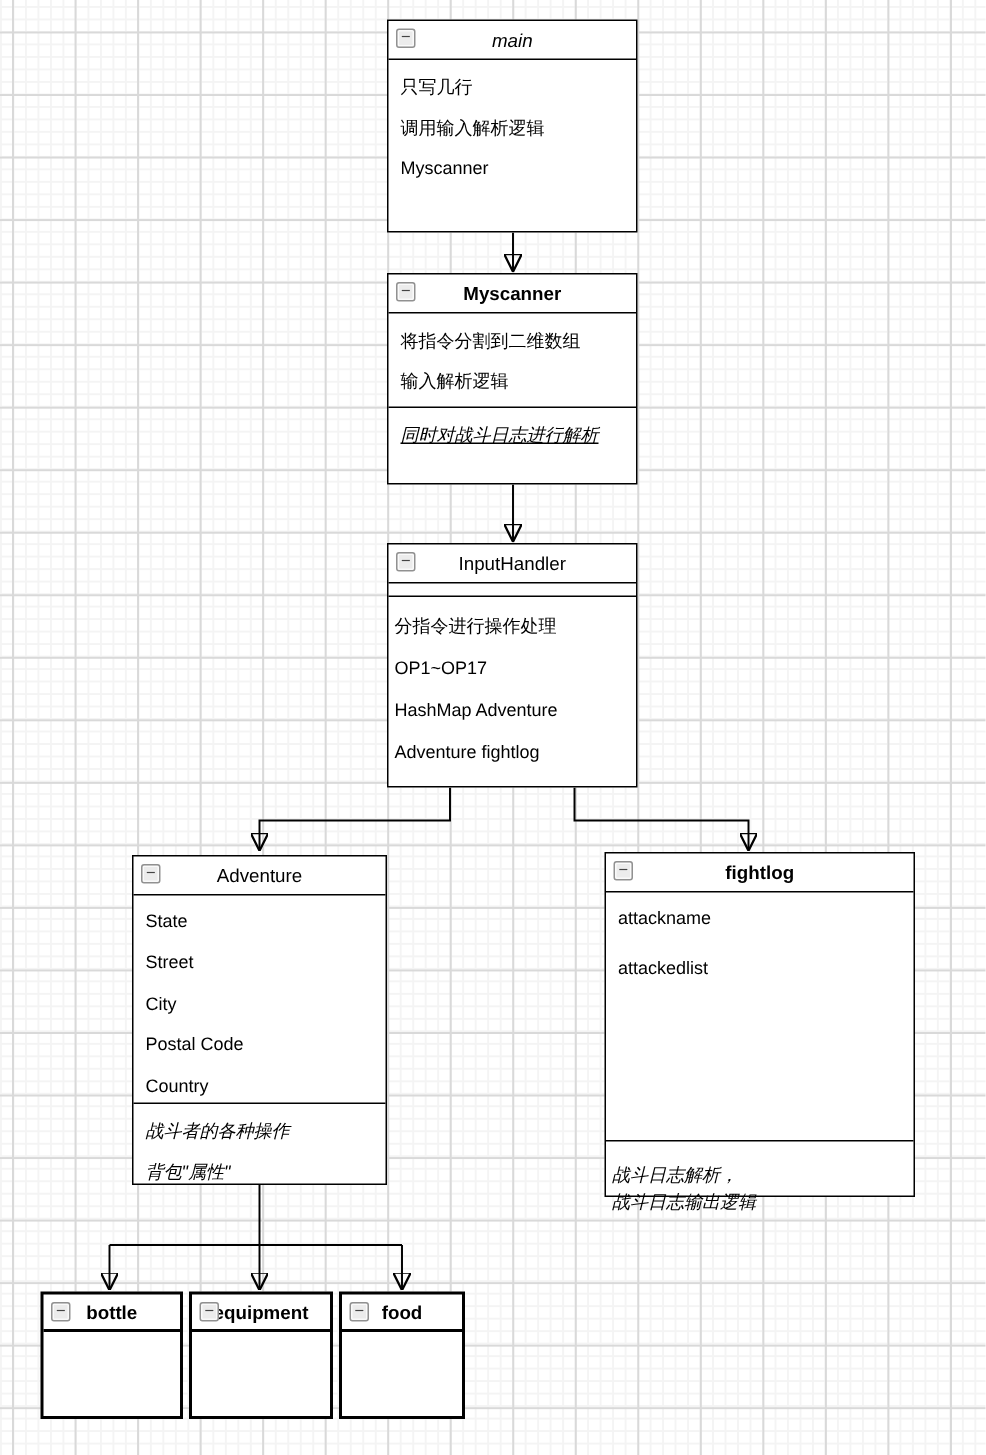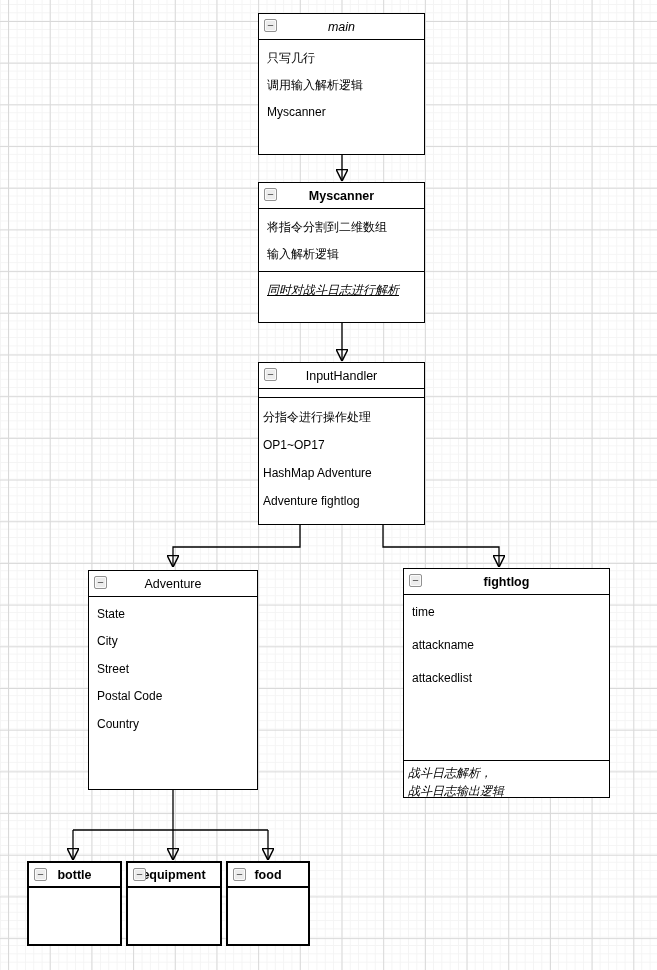--- a/index.html
+++ b/index.html
@@ -33,21 +33,21 @@
     box-sizing:border-box;box-shadow:inset 0 0 0 1px #fafafa;
   }
   .t-bold{font-weight:bold}
   .t-italic{font-style:italic}
   .sep-stripe{height:8px;border-bottom:1.4px solid #000;}
   .section{padding:5px 0 3px;box-sizing:border-box;overflow:hidden;}
   .section + .section{border-top:1.4px solid #000;font-style:italic;}
   .item{padding:0 8px;line-height:27px;white-space:nowrap;overflow:hidden;}
   .underline{text-decoration:underline;}
   .centered .item{text-align:left;padding:0 4px;}
-  .compact{padding-top:3px;}
+  .compact{padding-top:13px;}
   .compact .item{line-height:18px;}
   
   #node-myscanner .section:first-child{height:62px;}
   #node-inputhandler .item{line-height:28px;}
   #node-adventure .section:first-child{height:138px;padding-top:4px;}
   #node-adventure .item{line-height:27.4px;}
   #node-fightlog .section:first-child{height:165px;padding-top:1px;}
   #node-fightlog .section:first-child .item{line-height:33px;}
   .small-node{border-width:2px;}
   .small-node .node-title{border-bottom-width:2px;height:23px;}
@@ -118,36 +118,39 @@
 </div>
 
 <div class="node" id="node-adventure" style="left:88px;top:570px;width:170px;height:220px">
   <div class="node-title">
     <span class="collapse-icon">−</span>
     <span>Adventure</span>
   </div>
   <div class="node-body">
       <div class="section">
         <div class="item">State</div>
+        <div class="item">Street</div>
         <div class="item">City</div>
-        <div class="item">Street</div>
         <div class="item">Postal Code</div>
         <div class="item">Country</div>
+      </div>
+      <div class="section">
+        <div class="item">战斗者的各种操作</div>
+        <div class="item">背包"属性"</div>
       </div>
     </div>
 </div>
 
 <div class="node" id="node-fightlog" style="left:403px;top:568px;width:207px;height:230px">
   <div class="node-title">
     <span class="collapse-icon">−</span>
     <span class="t-bold">fightlog</span>
   </div>
   <div class="node-body">
       <div class="section">
-        <div class="item">time</div>
         <div class="item">attackname</div>
         <div class="item">attackedlist</div>
       </div>
       <div class="section centered compact">
         <div class="item">战斗日志解析，</div>
         <div class="item">战斗日志输出逻辑</div>
       </div>
     </div>
 </div>
 

